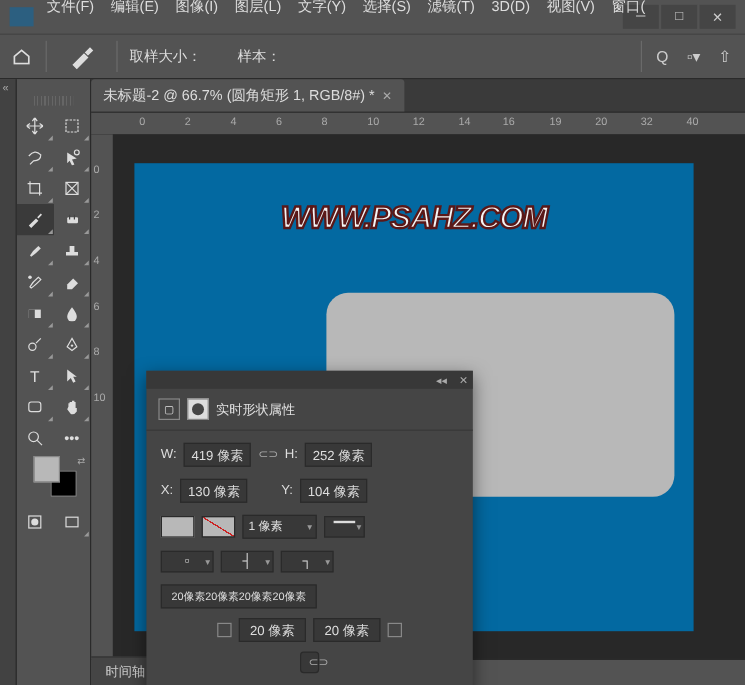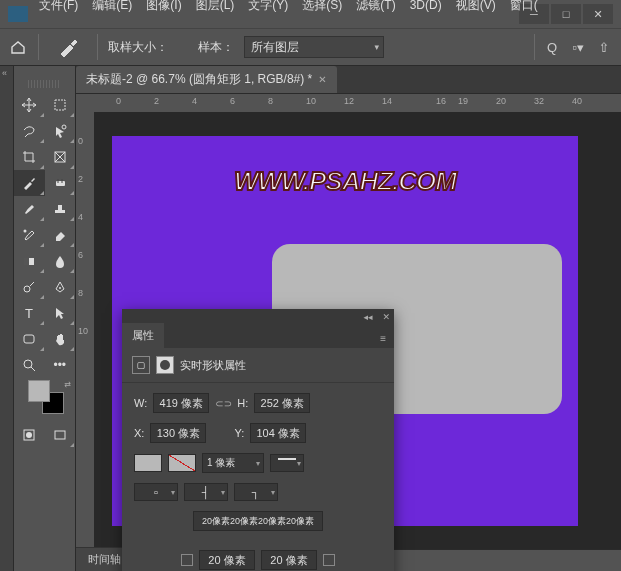--- a/index.html
+++ b/index.html
@@ -34,21 +34,21 @@
 .sw-tiny { position: absolute; right: 4px; top: 2px; font-size: 8px; color: #aaa; }
 .canvas-area { flex: 1; display: flex; flex-direction: column; background: #282828; }
 .tab-strip { height: 28px; background: #3a3a3a; display: flex; align-items: flex-end; border-bottom: 1px solid #2a2a2a; }
 .doc-tab { background: #535353; padding: 5px 10px; font-size: 12px; color: #ddd; display: flex; gap: 6px; align-items: center; border-top-left-radius: 3px; border-top-right-radius: 3px; }
 .doc-tab .x { font-size: 10px; color: #aaa; }
 .ruler-h { height: 18px; background: #535353; position: relative; font-size: 9px; color: #aaa; }
 .ruler-h .tick { position: absolute; top: 2px; }
 .canvas-wrap { flex: 1; position: relative; background: #282828; }
 .ruler-v { width: 18px; background: #535353; position: absolute; left: 0; top: 0; bottom: 0; }
 .ruler-v .tick { position: absolute; left: 2px; font-size: 9px; color: #aaa; writing-mode: horizontal-tb; }
-.artboard { position: absolute; left: 36px; top: 24px; width: 466px; height: 390px; background: #6d28d9; }
+.artboard { position: absolute; left: 36px; top: 24px; width: 466px; height: 390px; background: #0369a1; }
 .watermark { position: absolute; top: 30px; left: 50%; transform: translateX(-50%); font-size: 26px; font-weight: 900; font-style: italic; color: #f5f5f5; -webkit-text-stroke: 2px #5a1818; letter-spacing: -1px; white-space: nowrap; }
 .rounded-rect { position: absolute; left: 160px; top: 108px; width: 290px; height: 170px; background: #b8b8b8; border-radius: 18px; }
 .status-bar { height: 22px; background: #535353; border-top: 1px solid #2a2a2a; display: flex; align-items: center; padding: 0 10px; font-size: 11px; color: #ccc; gap: 16px; }
 .timeline-tab { position: absolute; left: 76px; bottom: 0; height: 24px; background: #454545; padding: 4px 12px; font-size: 11px; color: #ccc; border-top: 1px solid #333; }
 
 .props-panel { position: absolute; left: 122px; top: 243px; width: 272px; background: #454545; box-shadow: 0 4px 14px rgba(0,0,0,.5); z-index: 100; }
 .panel-head { height: 15px; background: #383838; display: flex; justify-content: flex-end; align-items: center; padding: 0 4px; gap: 10px; font-size: 9px; color: #aaa; }
 .panel-tabs { height: 24px; background: #383838; display: flex; align-items: flex-end; }
 .panel-tab { padding: 5px 10px; font-size: 11px; background: #454545; color: #ddd; }
 .panel-tab-menu { margin-left: auto; padding: 4px 8px; color: #aaa; font-size: 10px; }
@@ -59,21 +59,21 @@
 .panel-body { padding: 10px 12px; font-size: 11px; color: #ddd; }
 .row { display: flex; align-items: center; gap: 6px; margin-bottom: 10px; }
 .num-input { width: 56px; height: 20px; background: #383838; border: 1px solid #2a2a2a; color: #ddd; text-align: center; font-size: 11px; display: inline-flex; align-items: center; justify-content: center; }
 .link-ic { width: 16px; text-align: center; color: #aaa; font-size: 10px; }
 .color-chip { width: 28px; height: 18px; background: #b8b8b8; border: 1px solid #2a2a2a; }
 .stroke-type { width: 28px; height: 18px; background: linear-gradient(to bottom left, #b8b8b8 48%, #c22 48% 52%, #b8b8b8 52%); border: 1px solid #2a2a2a; }
 .small-select { width: 62px; height: 20px; background: #383838; border: 1px solid #2a2a2a; color: #ddd; font-size: 10px; display: inline-flex; align-items: center; padding: 0 4px; position: relative; }
 .small-select::after { content: "▾"; position: absolute; right: 3px; font-size: 8px; color: #999; }
 .tiny-select { width: 34px; height: 18px; background: #383838; border: 1px solid #2a2a2a; position: relative; display: inline-flex; align-items: center; justify-content: center; }
 .tiny-select::after { content: "▾"; position: absolute; right: 2px; font-size: 8px; color: #999; }
-.corners-box { display: flex; gap: 6px; align-items: center; justify-content: center; margin-bottom: 19px; }
+.corners-box { display: flex; gap: 6px; align-items: center; margin-bottom: 8px; }
 .corners-text { width: 130px; height: 20px; background: #383838; border: 1px solid #2a2a2a; text-align: center; font-size: 9px; display: flex; align-items: center; justify-content: center; color: #ddd; }
 .corner-row { display: flex; align-items: center; gap: 6px; margin-bottom: 8px; justify-content: center; }
 .chk { width: 12px; height: 12px; border: 1px solid #888; display: inline-block; }
 .line-chip { width: 18px; height: 10px; border-top: 2px solid #ddd; display: inline-block; }
 svg { display: block; }
 </style>
 </head>
 <body>
 
 <div class="title-bar">
@@ -105,21 +105,20 @@
   </span>
   <div class="divider"></div>
   <span class="eyedrop-big">
     <svg width="26" height="22">
         <path d="M4 18 L13 9 L16 12 L7 21 Z M14 8 L18 4 L20 6 L16 10" fill="#ddd" stroke="#ddd"></path>
       </svg>
   </span>
   <div class="divider"></div>
   <span class="label-txt">取样大小：</span>
   <span class="label-txt" style="margin-left:20px">样本：</span>
-  <span class="select-box" style="width:140px">所有图层</span>
   <div class="options-right">
     <div class="divider"></div>
     <span class="icon-btn">Q</span>
     <span class="icon-btn">▫▾</span>
     <span class="icon-btn">⇧</span>
   </div>
 </div>
 
 <div class="main-area">
   <div class="side-strip">
@@ -313,21 +312,21 @@
     </div>
     <div class="ruler-h">
       <span class="tick" style="left:40px">0</span>
       <span class="tick" style="left:78px">2</span>
       <span class="tick" style="left:116px">4</span>
       <span class="tick" style="left:154px">6</span>
       <span class="tick" style="left:192px">8</span>
       <span class="tick" style="left:230px">10</span>
       <span class="tick" style="left:268px">12</span>
       <span class="tick" style="left:306px">14</span>
-      <span class="tick" style="left:360px">16</span>
+      <span class="tick" style="left:343px">16</span>
       <span class="tick" style="left:382px">19</span>
       <span class="tick" style="left:420px">20</span>
       <span class="tick" style="left:458px">32</span>
       <span class="tick" style="left:496px">40</span>
     </div>
     <div class="canvas-wrap">
       <div class="ruler-v">
         <span class="tick" style="top:24px">0</span>
         <span class="tick" style="top:62px">2</span>
         <span class="tick" style="top:100px">4</span>
@@ -345,24 +344,20 @@
     </div>
   </div>
 
   <div class="timeline-tab">时间轴</div>
 
   <div class="props-panel">
     <div class="panel-head">
       <span>◂◂</span>
       <span>✕</span>
     </div>
-    <div class="panel-tabs">
-      <div class="panel-tab">属性</div>
-      <span class="panel-tab-menu">≡</span>
-    </div>
     <div class="panel-sub">
       <span class="sub-icon">▢</span>
       <span class="sub-icon mask"></span>
       <span>实时形状属性</span>
     </div>
     <div class="panel-body">
       <div class="row">
         <span>W:</span>
         <span class="num-input">419 像素</span>
         <span class="link-ic">⊂⊃</span>

